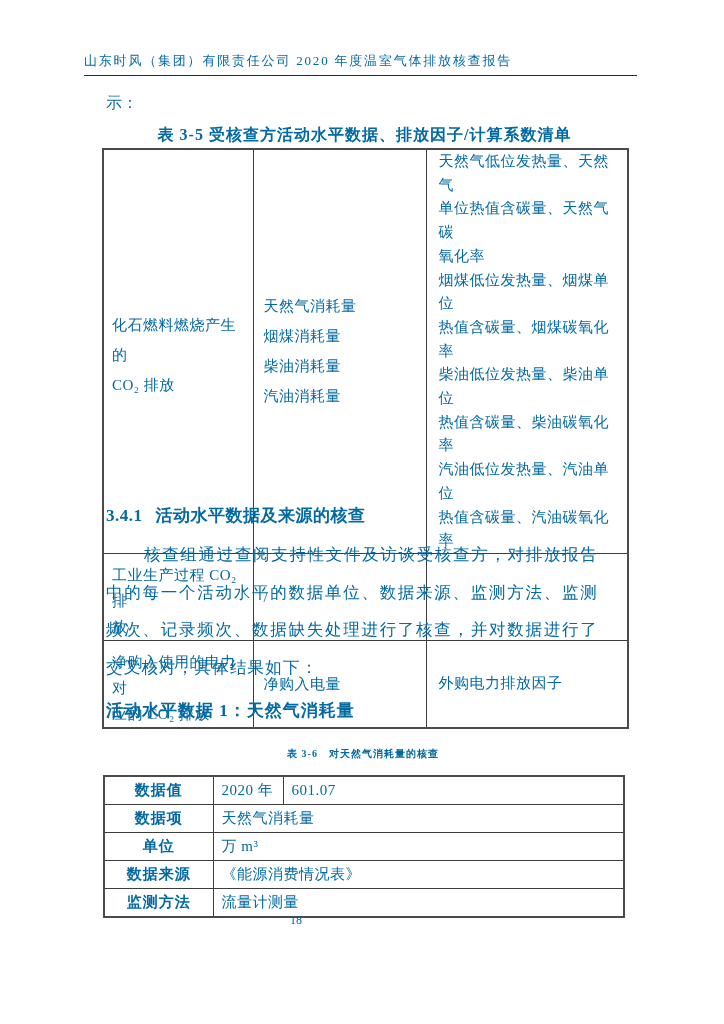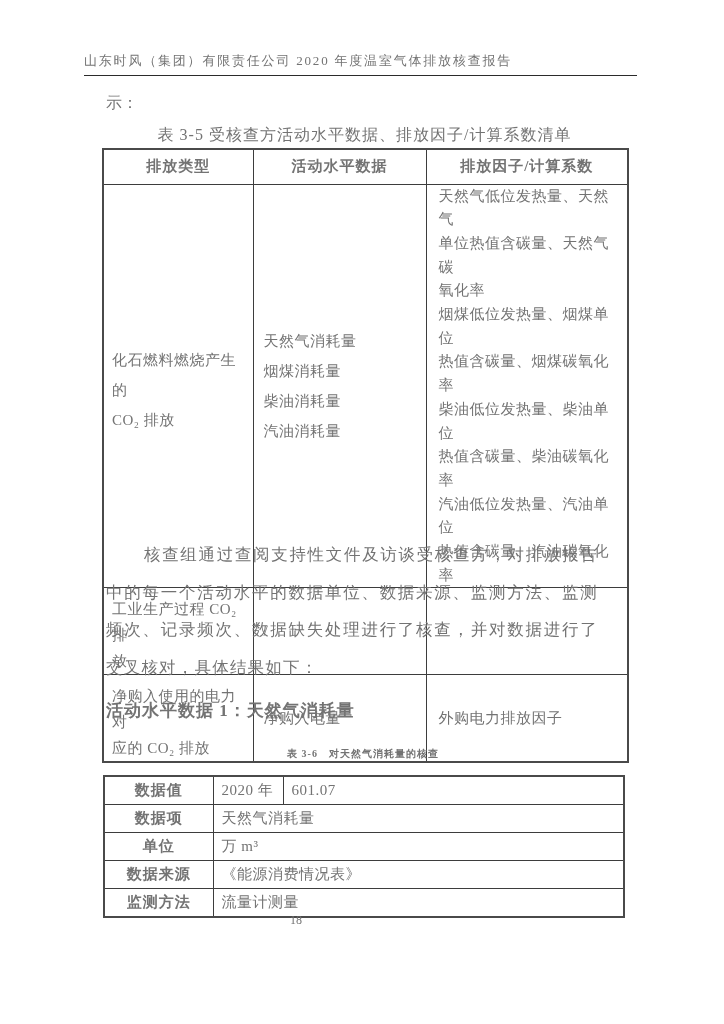--- a/index.html
+++ b/index.html
@@ -5,40 +5,40 @@
   html,body { margin:0; padding:0; }
   body {
     width:724px; height:1024px;
     background:#f4f4f4;
     font-family:"Liberation Serif","DejaVu Serif",serif;
   }
   .page {
     position:relative;
     width:724px; height:1024px;
     background:#ffffff;
-    color:#737373;
+    color:#0369a1;
     overflow:hidden;
   }
   
   .doc-header {
     position:absolute; top:52px; left:84px; width:553px;
     font-size:13px; letter-spacing:1.8px;
     padding-bottom:5px;
     border-bottom:1px solid #2b2b2b;
     white-space:nowrap;
   }
   
   .lead-text {
     position:absolute; top:93px; left:106px;
     font-size:16px;
   }
   
   .t5-title {
     position:absolute; top:125px; left:102px; width:525px;
-    text-align:center; font-weight:normal; font-size:16px; letter-spacing:1px;
+    text-align:center; font-weight:bold; font-size:16px; letter-spacing:1px;
     white-space:pre;
   }
   .tbl {
     border-collapse:collapse;
     table-layout:fixed;
     background:#fff;
   }
   .tbl, .tbl td, .tbl th { border:1px solid #3d3d3d; }
   .tbl { border:2px solid #4a4a4a; }
   .tbl th {
@@ -99,25 +99,20 @@
 
   <div class="t5-title">表 3-5 受核查方活动水平数据、排放因子/计算系数清单</div>
 
   <table class="tbl t35">
     <colgroup>
       <col style="width:150px">
       <col style="width:173px">
       <col style="width:202px">
     </colgroup>
     <tbody>
-        <tr style="height:35px">
-      <th>排放类型</th>
-      <th>活动水平数据</th>
-      <th>排放因子/计算系数</th>
-    </tr>
     <tr style="height:215px" class="r1">
       <td class="c-type">化石燃料燃烧产生的
 CO₂ 排放</td>
       <td class="c-act">天然气消耗量
 烟煤消耗量
 柴油消耗量
 汽油消耗量</td>
       <td class="c-factor">天然气低位发热量、天然气
 单位热值含碳量、天然气碳
 氧化率
@@ -136,20 +131,23 @@
     </tr>
     <tr style="height:48px" class="r3">
       <td class="c-type">净购入使用的电力对
 应的 CO₂ 排放</td>
       <td class="c-act">净购入电量</td>
       <td class="c-factor">外购电力排放因子</td>
     </tr>
   </tbody>
     </table>
 
+  <div class="sec-heading">
+    <span class="sec-num">3.4.1</span><span>活动水平数据及来源的核查</span>
+  </div>
 
   <div class="body-para">核查组通过查阅支持性文件及访谈受核查方，对排放报告中的每一个活动水平的数据单位、数据来源、监测方法、监测频次、记录频次、数据缺失处理进行了核查，并对数据进行了交叉核对，具体结果如下：</div>
 
   <div class="activity-heading">活动水平数据 1：天然气消耗量</div>
 
   <div class="t6-title">表 3-6　对天然气消耗量的核查</div>
 
   <table class="tbl t36">
     <colgroup>
       <col style="width:109px">

